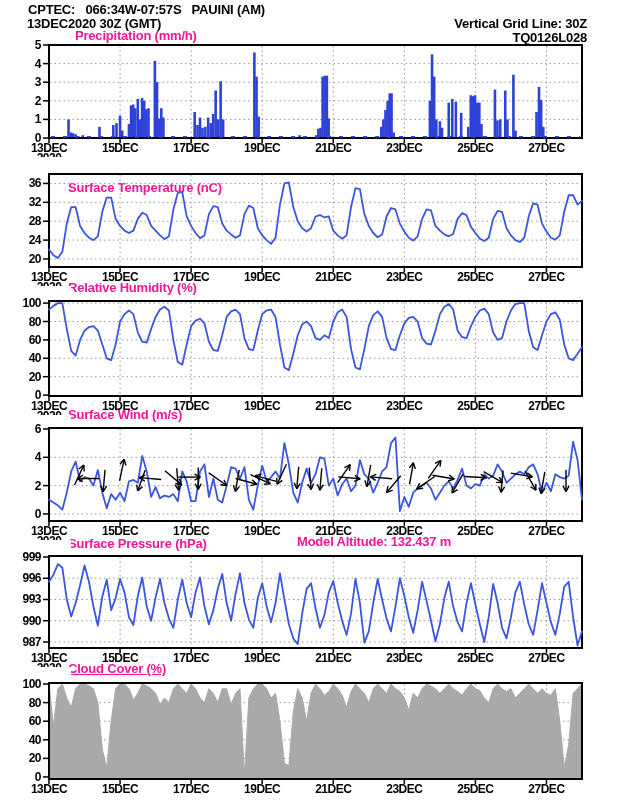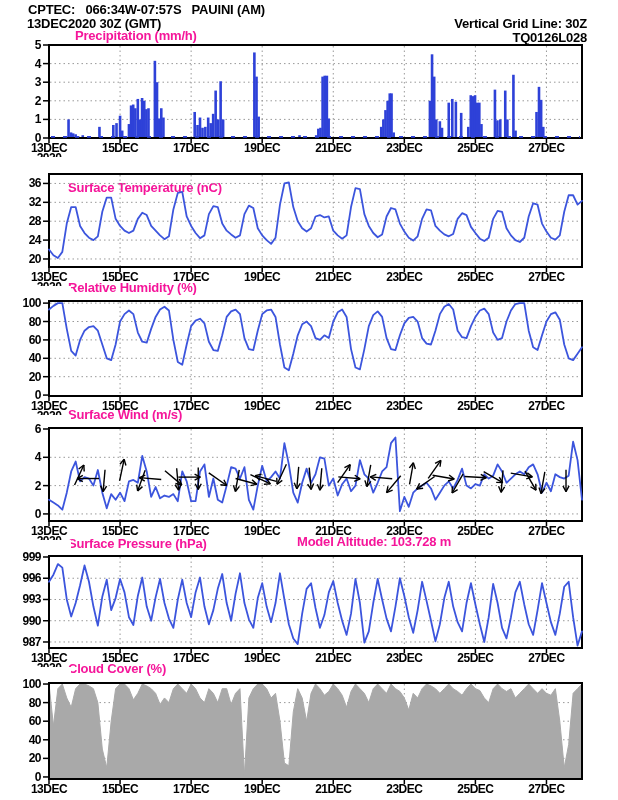--- a/index.html
+++ b/index.html
@@ -20,22 +20,22 @@
   <div class="hdr orange" style="left:28px;top:2px;">CPTEC:   066:34W-07:57S   PAUINI (AM)</div>
   <div class="hdr orange" style="left:27px;top:16px;">13DEC2020 30Z (GMT)</div>
   <div class="hdr orange right" style="right:31px;top:16px;">Vertical Grid Line: 30Z</div>
   <div class="hdr orange right" style="right:31px;top:30px;">TQ0126L028</div>
 
   <div class="ptitle pink" style="left:68px;top:28px;padding-left:7px;">Precipitation (mm/h)</div>
   <div class="ptitle pink" style="left:68px;top:152px;margin-top:28px;">Surface Temperature (nC)</div>
   <div class="ptitle pink" style="left:68px;top:280px;">Relative Humidity (%)</div>
   <div class="ptitle pink" style="left:68px;top:407px;">Surface Wind (m/s)</div>
   <div class="ptitle pink" style="left:68px;top:536px;">Surface Pressure (hPa)</div>
-  <div class="ptitle pink" style="left:297px;top:534px;">Model Altitude: 103.728 m</div>
-  <div class="ptitle pink" style="left:68px;top:661px;">Cloud Cover (%)</div>
+  <div class="ptitle pink" style="left:297px;top:534px;">Model Altitude: 132.437 m</div>
+  <div class="ptitle pink" style="left:68px;top:661px;text-decoration:underline;">Cloud Cover (%)</div>
 
   <svg id="plot" width="618" height="800" viewBox="0 0 618 800" style="position:absolute;left:0;top:0;">
       <line x1="120.06666666666666" y1="46" x2="120.06666666666666" y2="137" stroke="#999999" stroke-width="1" stroke-dasharray="1.5 3"></line>
       <line x1="191.13333333333333" y1="46" x2="191.13333333333333" y2="137" stroke="#999999" stroke-width="1" stroke-dasharray="1.5 3"></line>
       <line x1="262.2" y1="46" x2="262.2" y2="137" stroke="#999999" stroke-width="1" stroke-dasharray="1.5 3"></line>
       <line x1="333.26666666666665" y1="46" x2="333.26666666666665" y2="137" stroke="#999999" stroke-width="1" stroke-dasharray="1.5 3"></line>
       <line x1="404.3333333333333" y1="46" x2="404.3333333333333" y2="137" stroke="#999999" stroke-width="1" stroke-dasharray="1.5 3"></line>
       <line x1="475.4" y1="46" x2="475.4" y2="137" stroke="#999999" stroke-width="1" stroke-dasharray="1.5 3"></line>
       <line x1="546.4666666666667" y1="46" x2="546.4666666666667" y2="137" stroke="#999999" stroke-width="1" stroke-dasharray="1.5 3"></line>
       <line x1="50" y1="119.4" x2="581" y2="119.4" stroke="#999999" stroke-width="1" stroke-dasharray="1.5 3"></line>

